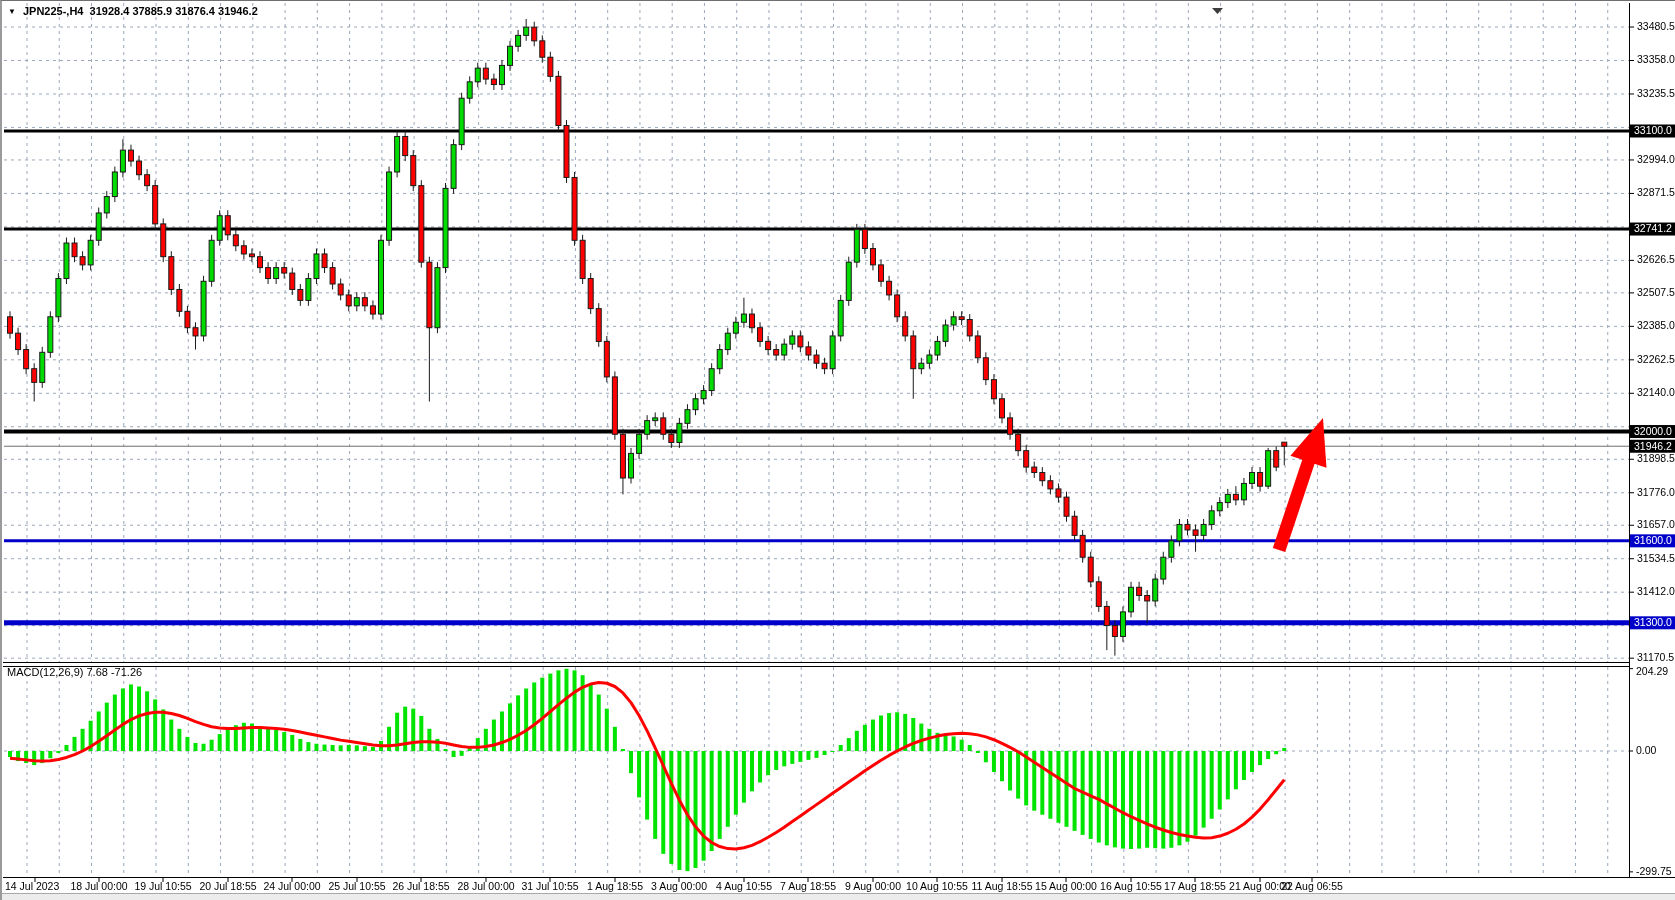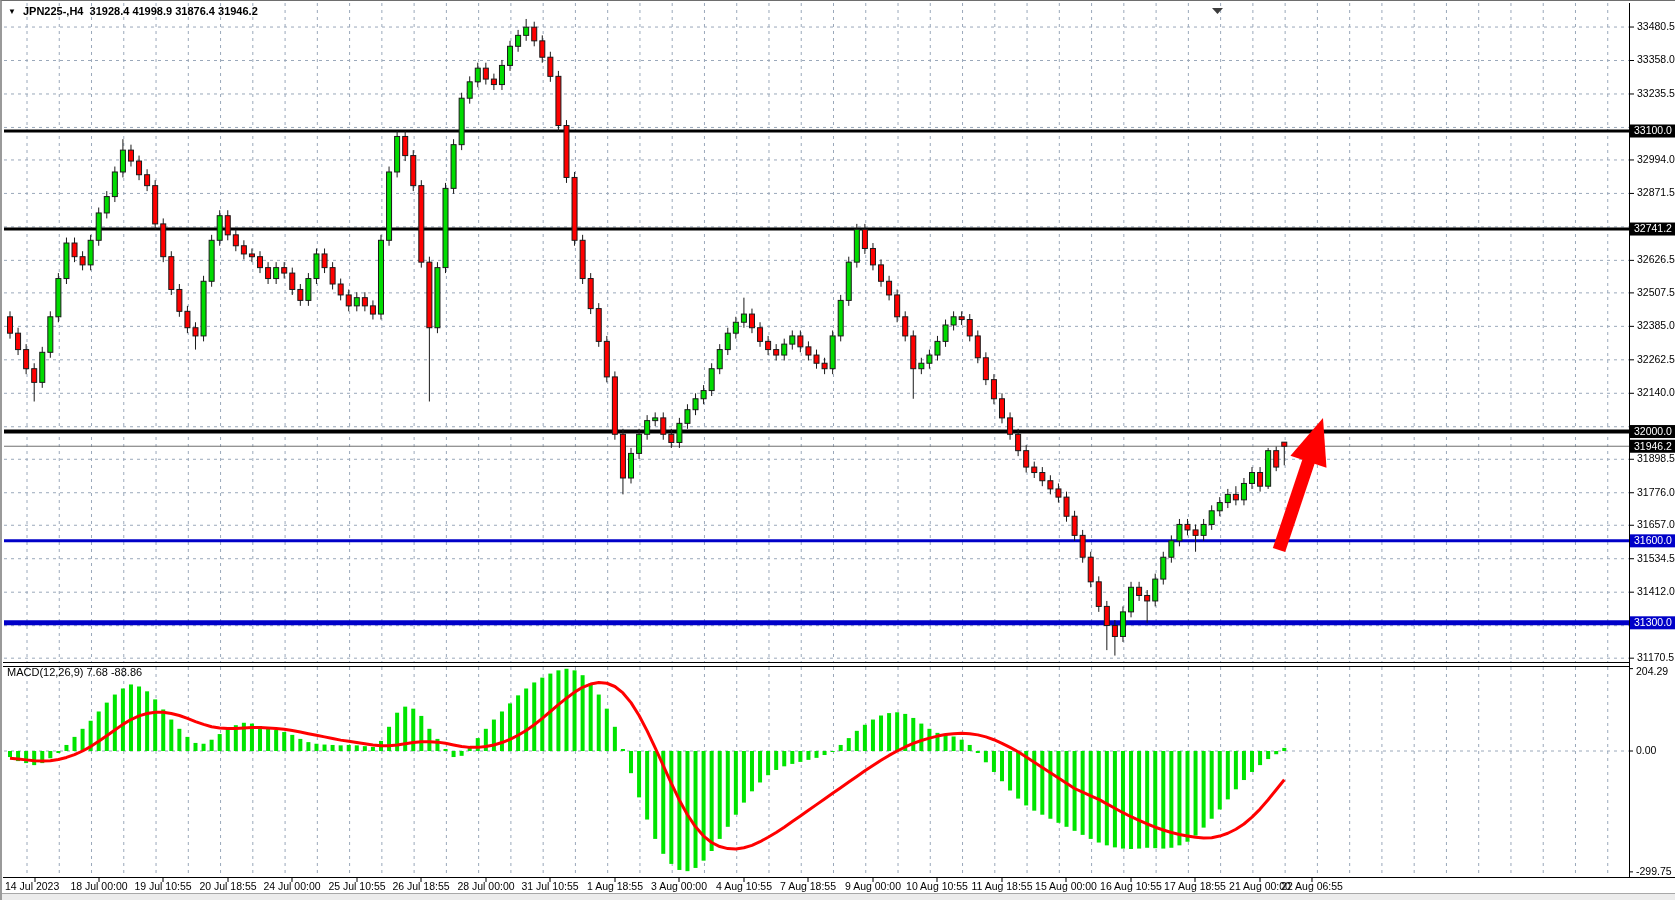--- a/index.html
+++ b/index.html
@@ -14,21 +14,21 @@
   #macd-label{position:absolute;left:5px;top:665px;z-index:5;font-size:11px;color:#000;white-space:pre;}
   #status-strip{position:absolute;left:0;bottom:0;width:1675px;height:7px;background:#ececec;
                 border-top:1px solid #a8a8a8;box-sizing:border-box;}
 </style>
 </head>
 <body>
 
 <div id="root">
   <div id="title-bar">
     <span class="tri">▼</span>
-    <span>JPN225-,H4  31928.4 41998.9 31876.4 31946.2</span>
+    <span>JPN225-,H4  31928.4 37885.9 31876.4 31946.2</span>
   </div>
   <svg id="chart-svg" width="1675" height="900">
       <rect x="0" y="0" width="1675" height="900" fill="#ffffff"></rect>
       <g>
         <line x1="25" y1="2" x2="25" y2="661" stroke="#9aa8ba" stroke-width="1" stroke-dasharray="3,4"></line>
         <line x1="25" y1="666" x2="25" y2="875" stroke="#9aa8ba" stroke-width="1" stroke-dasharray="3,4"></line>
         <line x1="57.26" y1="2" x2="57.26" y2="661" stroke="#9aa8ba" stroke-width="1" stroke-dasharray="3,4"></line>
         <line x1="57.26" y1="666" x2="57.26" y2="875" stroke="#9aa8ba" stroke-width="1" stroke-dasharray="3,4"></line>
         <line x1="89.52" y1="2" x2="89.52" y2="661" stroke="#9aa8ba" stroke-width="1" stroke-dasharray="3,4"></line>
         <line x1="89.52" y1="666" x2="89.52" y2="875" stroke="#9aa8ba" stroke-width="1" stroke-dasharray="3,4"></line>
@@ -742,15 +742,15 @@
         <text x="1129" y="886" text-anchor="middle" dominant-baseline="middle">16 Aug 10:55</text>
         <line x1="1193" y1="877" x2="1193" y2="881" stroke="#000" stroke-width="1"></line>
         <text x="1193" y="886" text-anchor="middle" dominant-baseline="middle">17 Aug 18:55</text>
         <line x1="1258" y1="877" x2="1258" y2="881" stroke="#000" stroke-width="1"></line>
         <text x="1258" y="886" text-anchor="middle" dominant-baseline="middle">21 Aug 00:00</text>
         <line x1="1310" y1="877" x2="1310" y2="881" stroke="#000" stroke-width="1"></line>
         <text x="1310" y="886" text-anchor="middle" dominant-baseline="middle">22 Aug 06:55</text>
       </g>
       <polygon points="1210,7 1221,7 1215.5,13" fill="#3c3c3c"></polygon>
     </svg>
-  <div id="macd-label">MACD(12,26,9) 7.68 -88.86</div>
+  <div id="macd-label">MACD(12,26,9) 7.68 -71.26</div>
   <div id="status-strip"></div>
 </div>
 
 </body></html>

